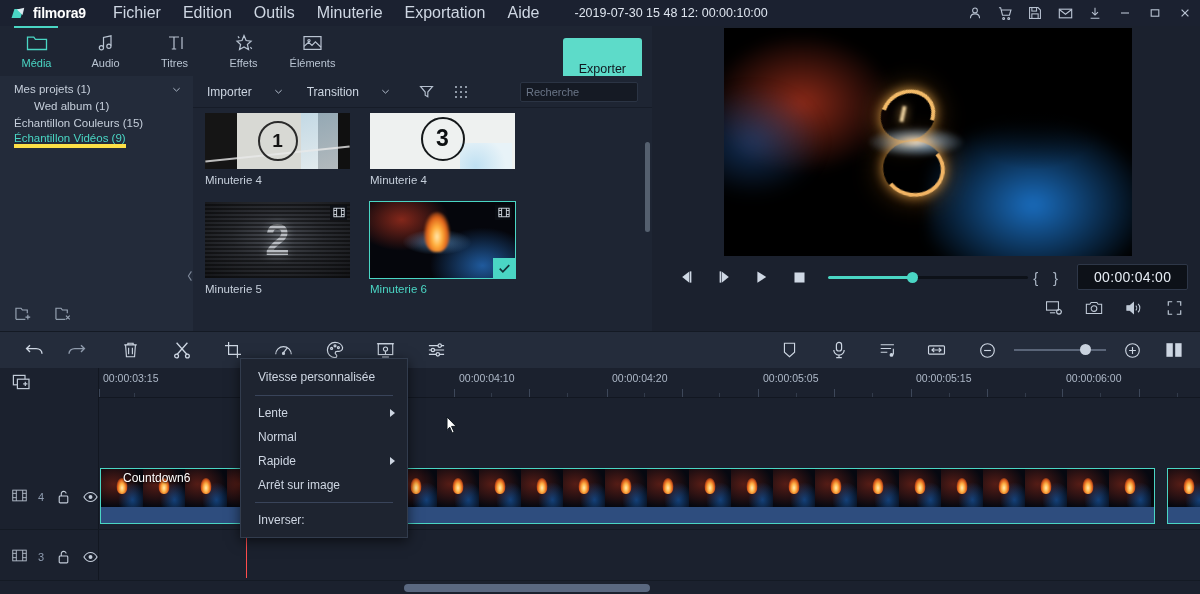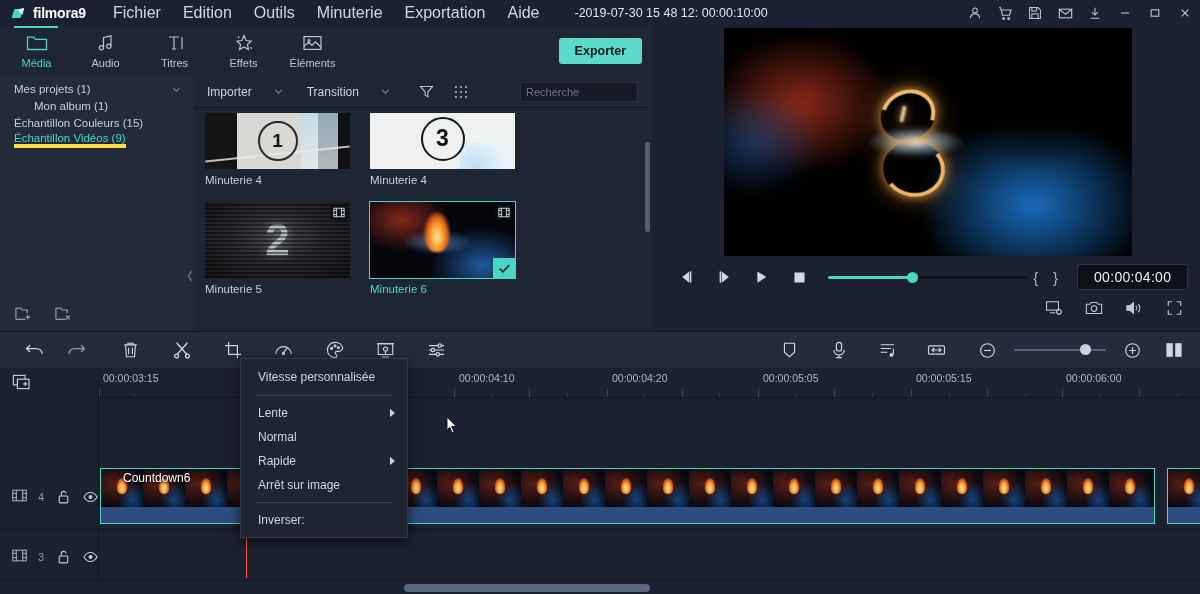--- a/index.html
+++ b/index.html
@@ -60,22 +60,22 @@
   }
   .tab .tlabel { font-size: 11px; margin-top: 3px; color: #b9c4d2; }
   .tab .ticonbox { height: 22px; display: flex; align-items: center; justify-content: center; }
   .tab.active .tlabel { color: #4ad6c4; }
   .tab.active::before {
     content: ''; position: absolute; top: 0; left: 12px; width: 44px; height: 2px;
     background: #4ad6c4;
   }
   .export-btn {
     position: absolute; right: 10px; top: 12px;
-    background: #5ddbc9; color: #101820; font-size: 12.5px; font-weight: bold;
-    padding: 6px 16px; border-radius: 3px; cursor: default; border: none;
+    background: #5ddbc9; color: #101820; font-size: 12.5px; font-weight: normal;
+    padding: 24px 16px; border-radius: 3px; cursor: default; border: none;
     font-family: "Liberation Sans", sans-serif;
   }
 
   
   .sidebar {
     position: absolute; top: 76px; left: 0; width: 193px; height: 255px;
     background: #232b3a; padding-top: 4px;
   }
   .tree-row {
     display: flex; align-items: center; height: 17px; font-size: 11.5px;
@@ -452,21 +452,21 @@
   <div class="sidebar">
     <div class="tree-row">
       <span class="tlbl">Mes projets (1)</span>
       <span class="chev">
         <svg width="9" height="9" viewBox="0 0 10 10" fill="none" stroke="#aab5c4" stroke-width="1.1">
             <path d="M1.5 3.5L5 6.8 8.5 3.5"></path>
           </svg>
       </span>
     </div>
     <div class="tree-row indent">
-      <span class="tlbl">Mon album (1)</span>
+      <span class="tlbl">Wed album (1)</span>
     </div>
     <div class="tree-row">
       <span class="tlbl">Échantillon Couleurs (15)</span>
     </div>
     <div class="tree-row sel">
       <span class="tlbl">Échantillon Vidéos (9)</span>
     </div>
     <div class="folder-tools">
       <div class="ftool">
         <svg width="19" height="17" viewBox="0 0 20 18" fill="none" stroke="#9aa6b6" stroke-width="1.2">

